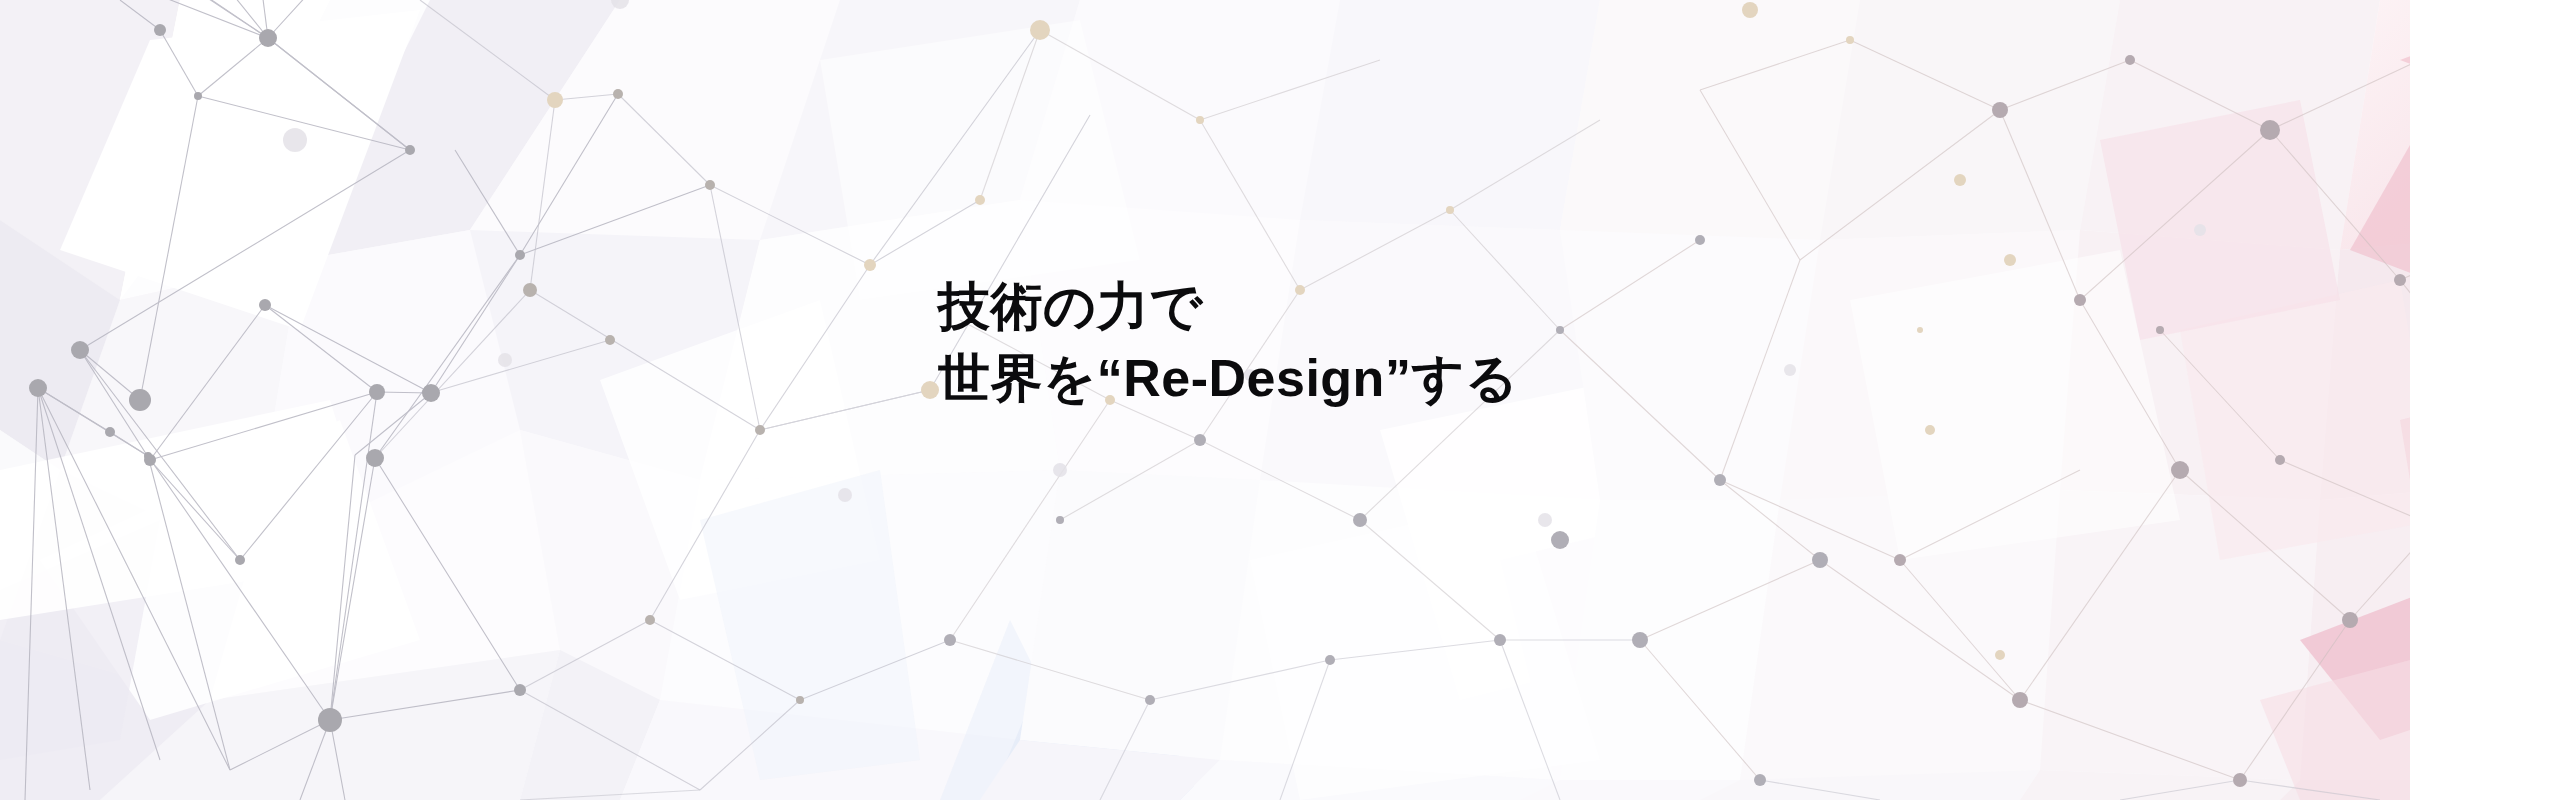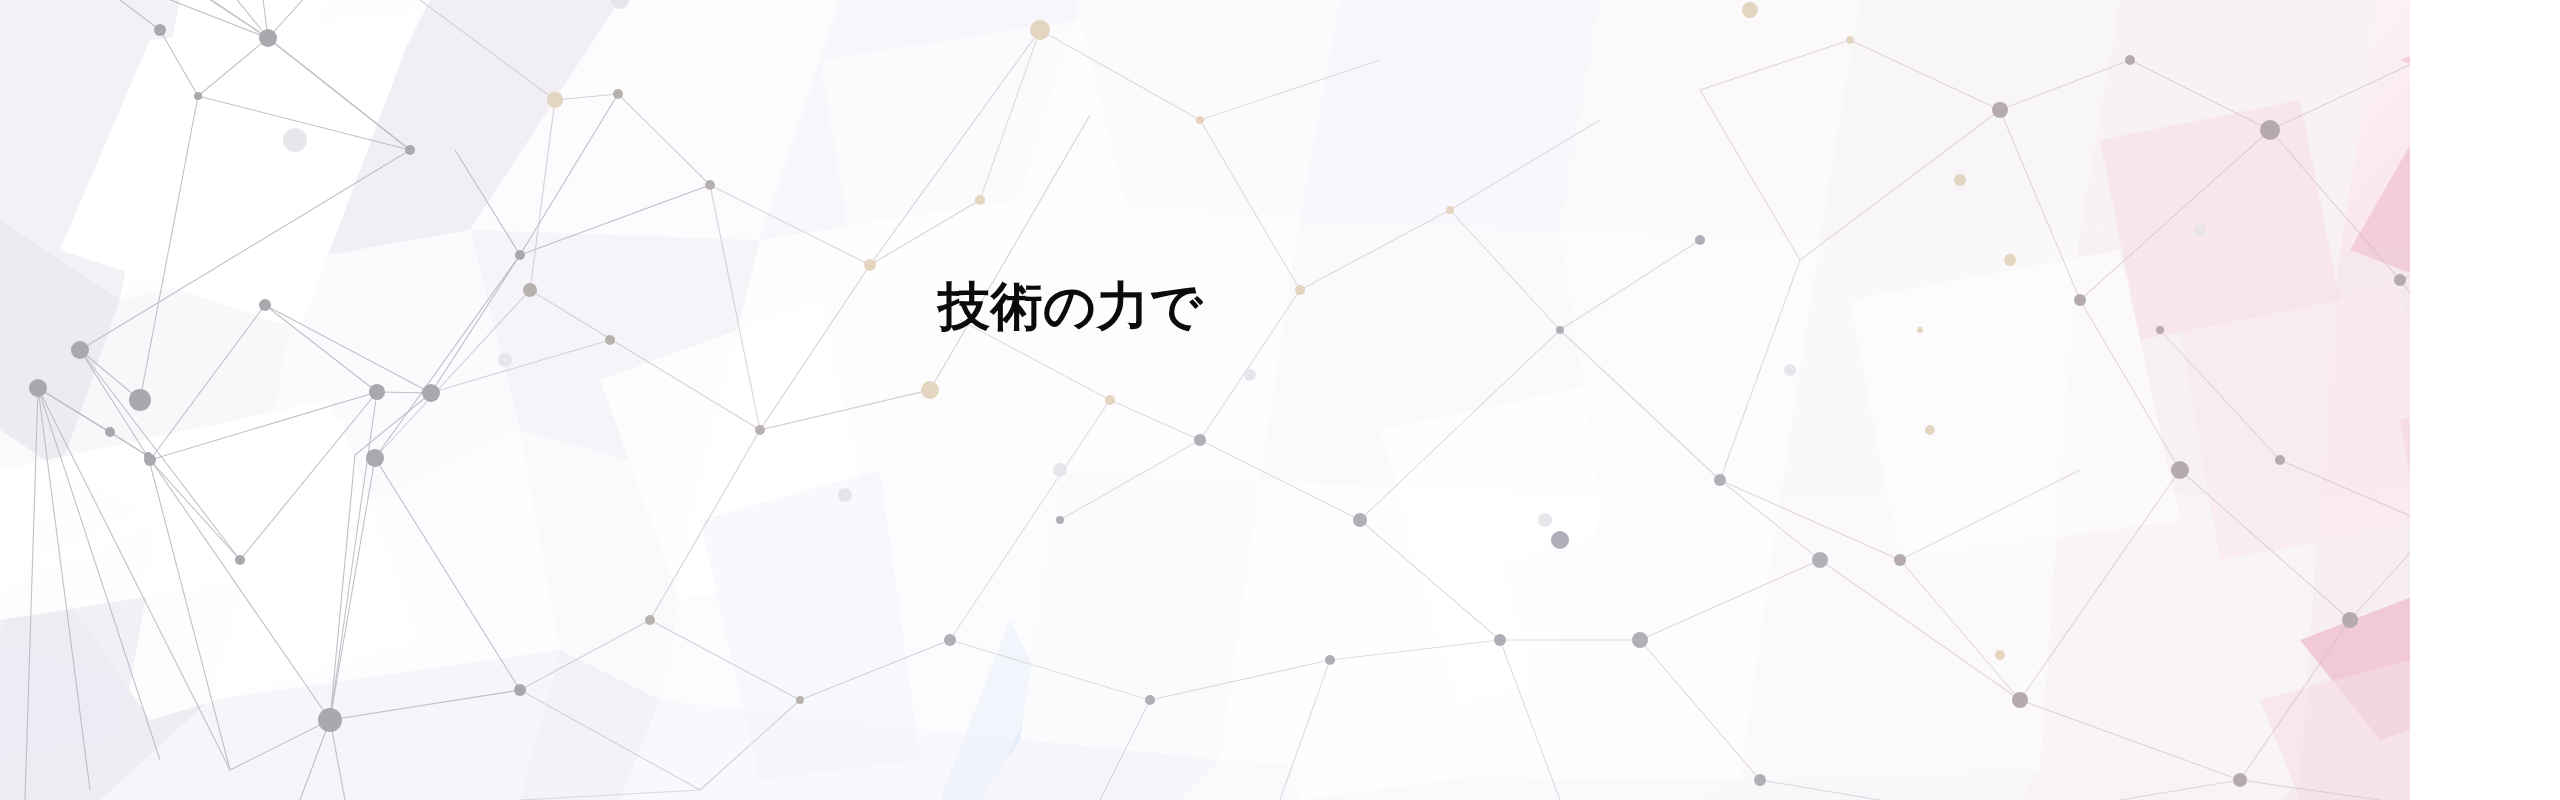--- a/index.html
+++ b/index.html
@@ -394,15 +394,16 @@
         <circle cx="1545" cy="520" r="7"></circle>
         <circle cx="1790" cy="370" r="6"></circle>
         <circle cx="845" cy="495" r="7"></circle>
         <circle cx="2200" cy="230" r="6"></circle>
       </g>
     </g>
   </svg>
 
   <div id="headline">
     <span class="line">技術の力で</span>
+    <span class="line"><span>世界を</span><span class="em">“Re-Design”</span><span>する</span></span>
   </div>
 
 </div>
 
 </body></html>

